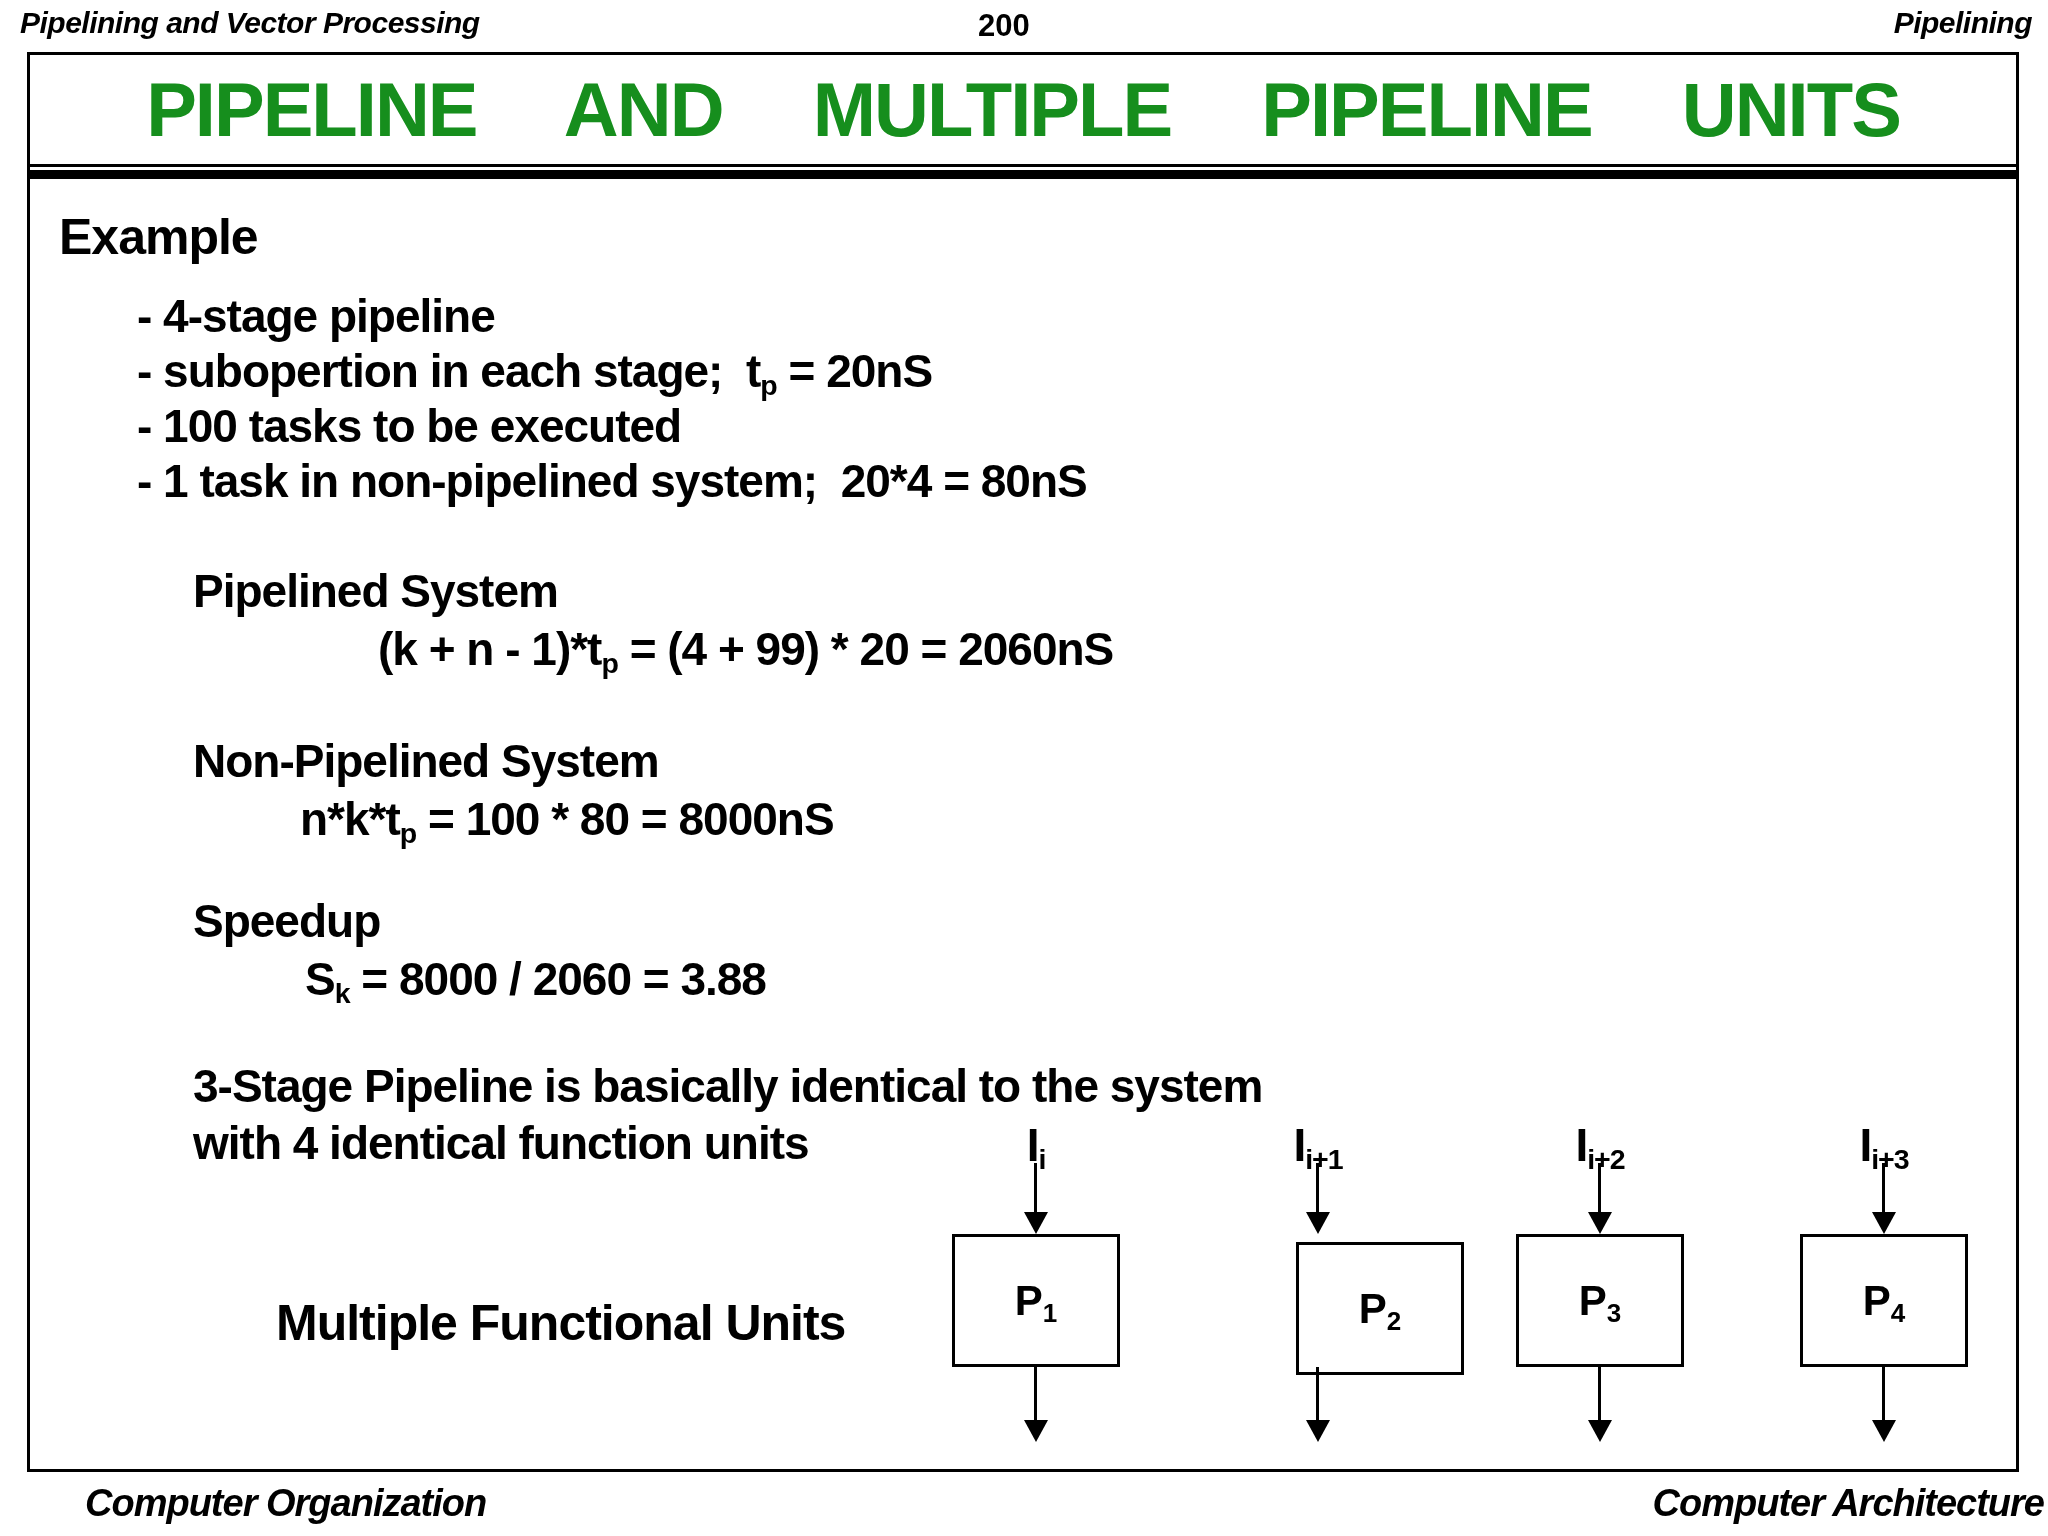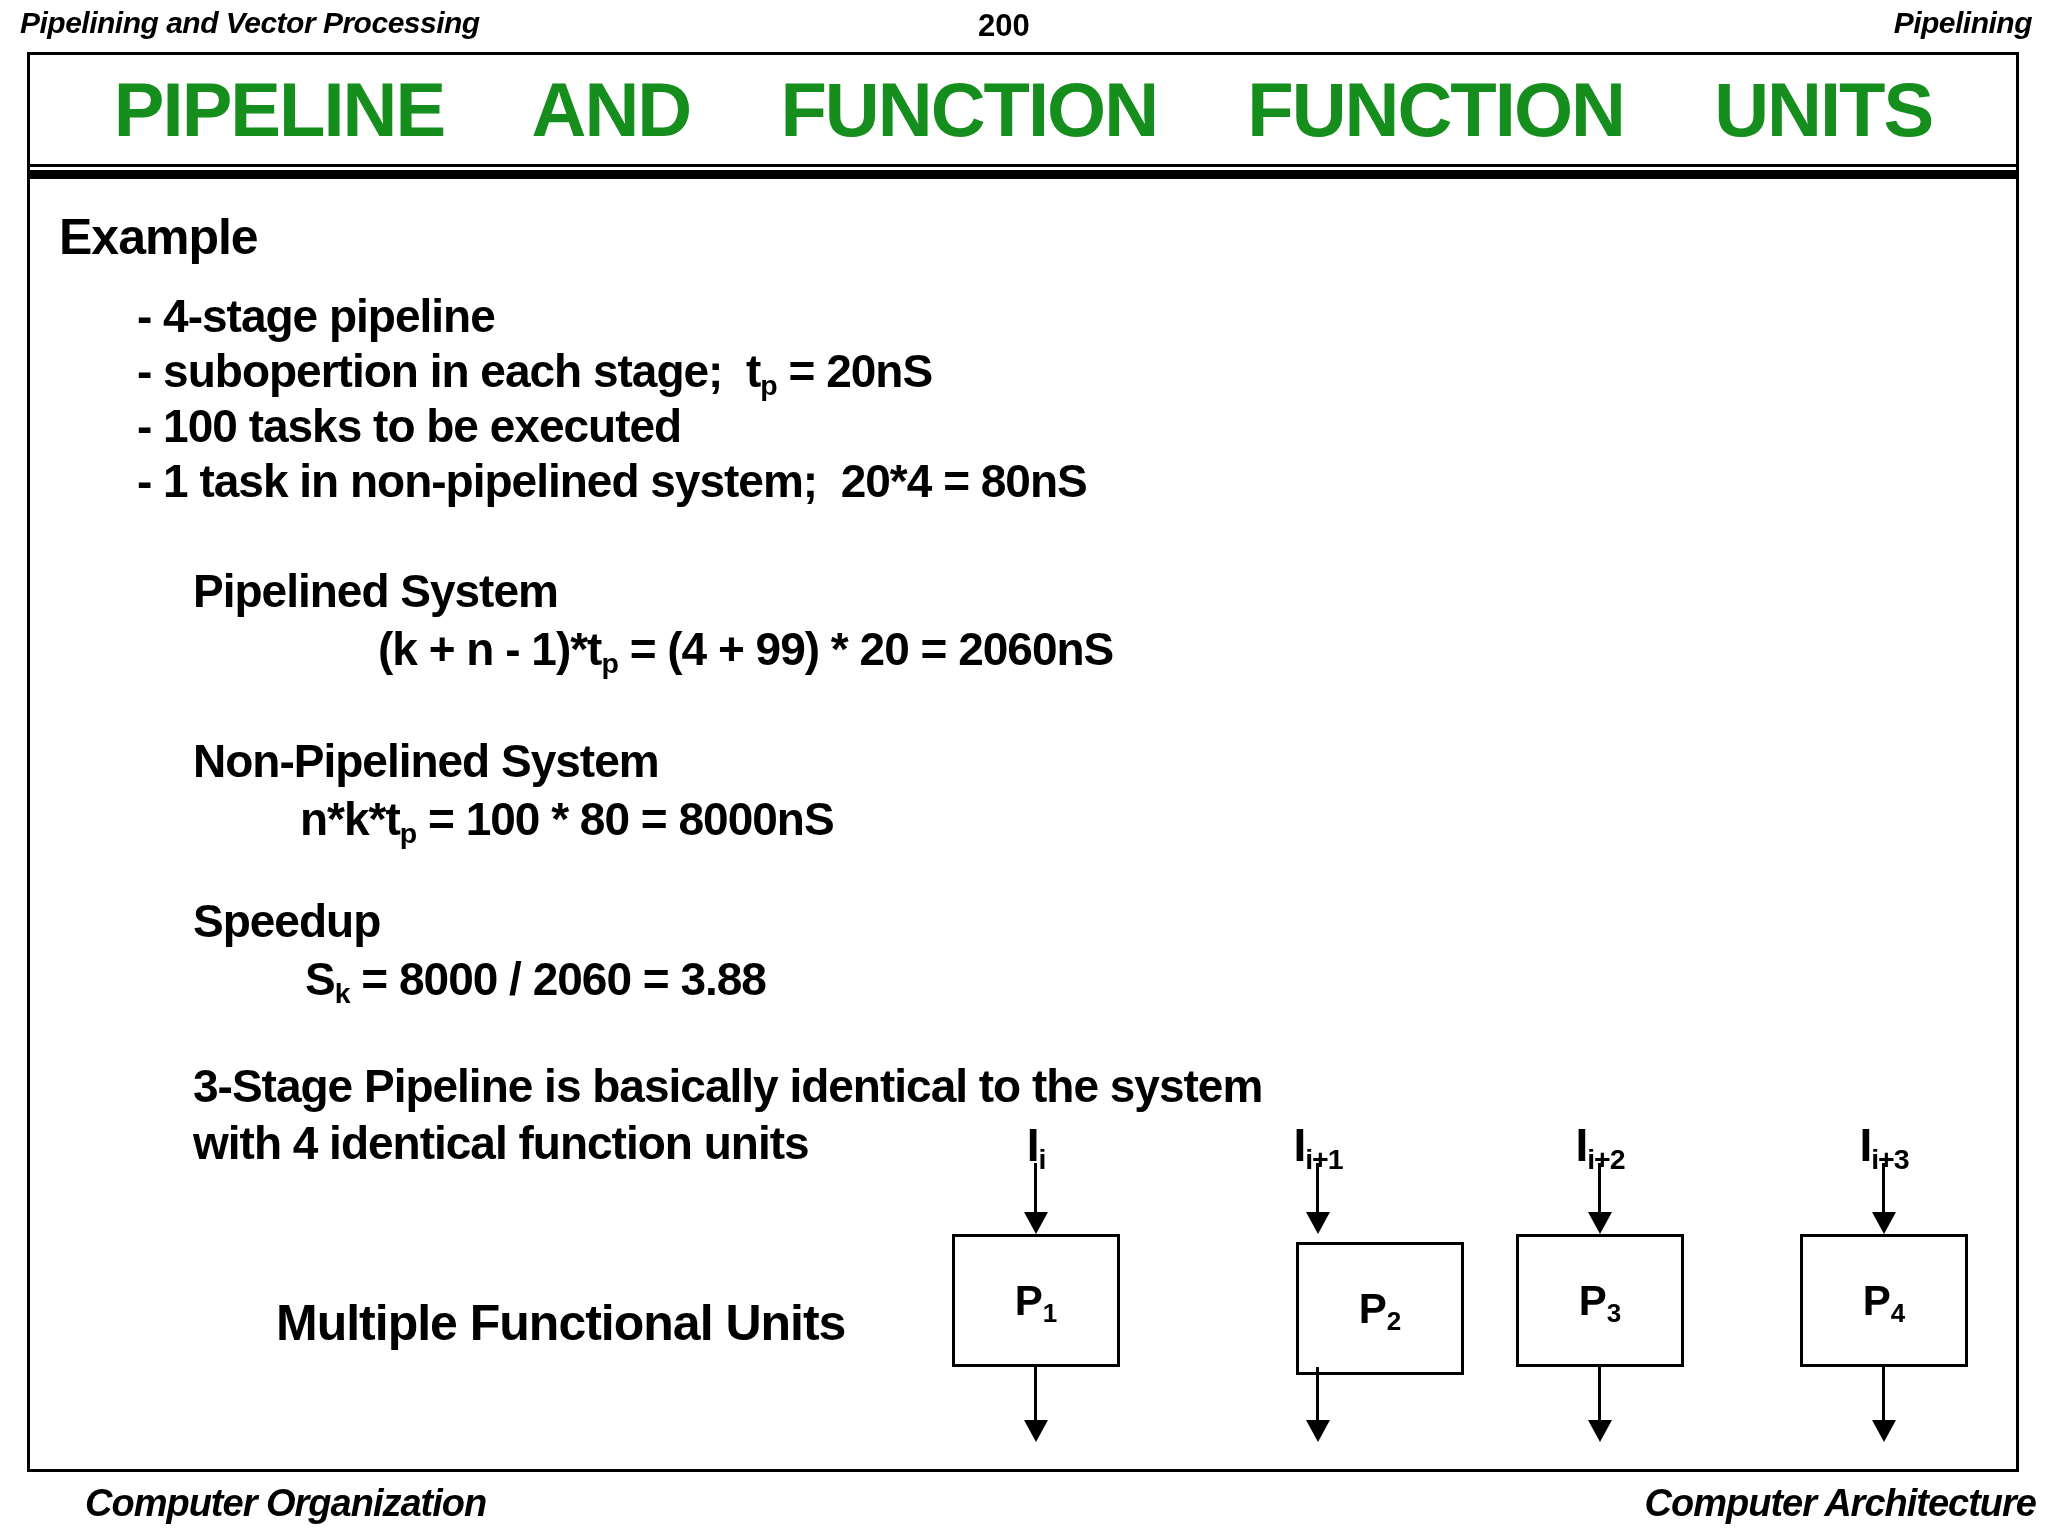--- a/index.html
+++ b/index.html
@@ -48,34 +48,34 @@
     position:absolute;top:1234px;width:168px;height:133px;
     border:3px solid #000;box-sizing:border-box;
     display:flex;align-items:center;justify-content:center;
     font-size:42px;background:#fff;
   }
   .aline{position:absolute;width:3px;background:#000;}
   .ahead{position:absolute;width:0;height:0;border-left:12px solid transparent;border-right:12px solid transparent;border-top:22px solid #000;}
   
   .ftr{position:absolute;top:1482px;font-style:italic;font-size:38px;letter-spacing:-1px;white-space:pre;}
   .ftr-left{left:85px;}
-  .ftr-right{right:12px;}
+  .ftr-right{right:4px;}
 </style>
 </head>
 <body>
 
 <div class="page">
 
   <div class="hdr hdr-left">Pipelining and Vector Processing</div>
   <div class="hdr-center">200</div>
   <div class="hdr hdr-right">Pipelining</div>
 
   <div class="outer">
     <div class="title-section">
-      <span class="page-title" style="color: rgb(22, 142, 29);">PIPELINE  AND  FUNCTION  FUNCTION  UNITS</span>
+      <span class="page-title" style="color: rgb(22, 142, 29);">PIPELINE  AND  MULTIPLE  PIPELINE  UNITS</span>
     </div>
     <div class="thick-rule"></div>
   </div>
 
   <div class="t fs50" style="left:59px;top:212px;">Example</div>
 
   <div class="t fs46" style="left:137px;top:293px;"><span>- 4-stage pipeline</span><sub class="sb"></sub><span></span></div>
   <div class="t fs46" style="left:137px;top:348px;"><span>- subopertion in each stage;  t</span><sub class="sb">p</sub><span> = 20nS</span></div>
   <div class="t fs46" style="left:137px;top:403px;"><span>- 100 tasks to be executed</span><sub class="sb"></sub><span></span></div>
   <div class="t fs46" style="left:137px;top:458px;"><span>- 1 task in non-pipelined system;  20*4 = 80nS</span><sub class="sb"></sub><span></span></div>

